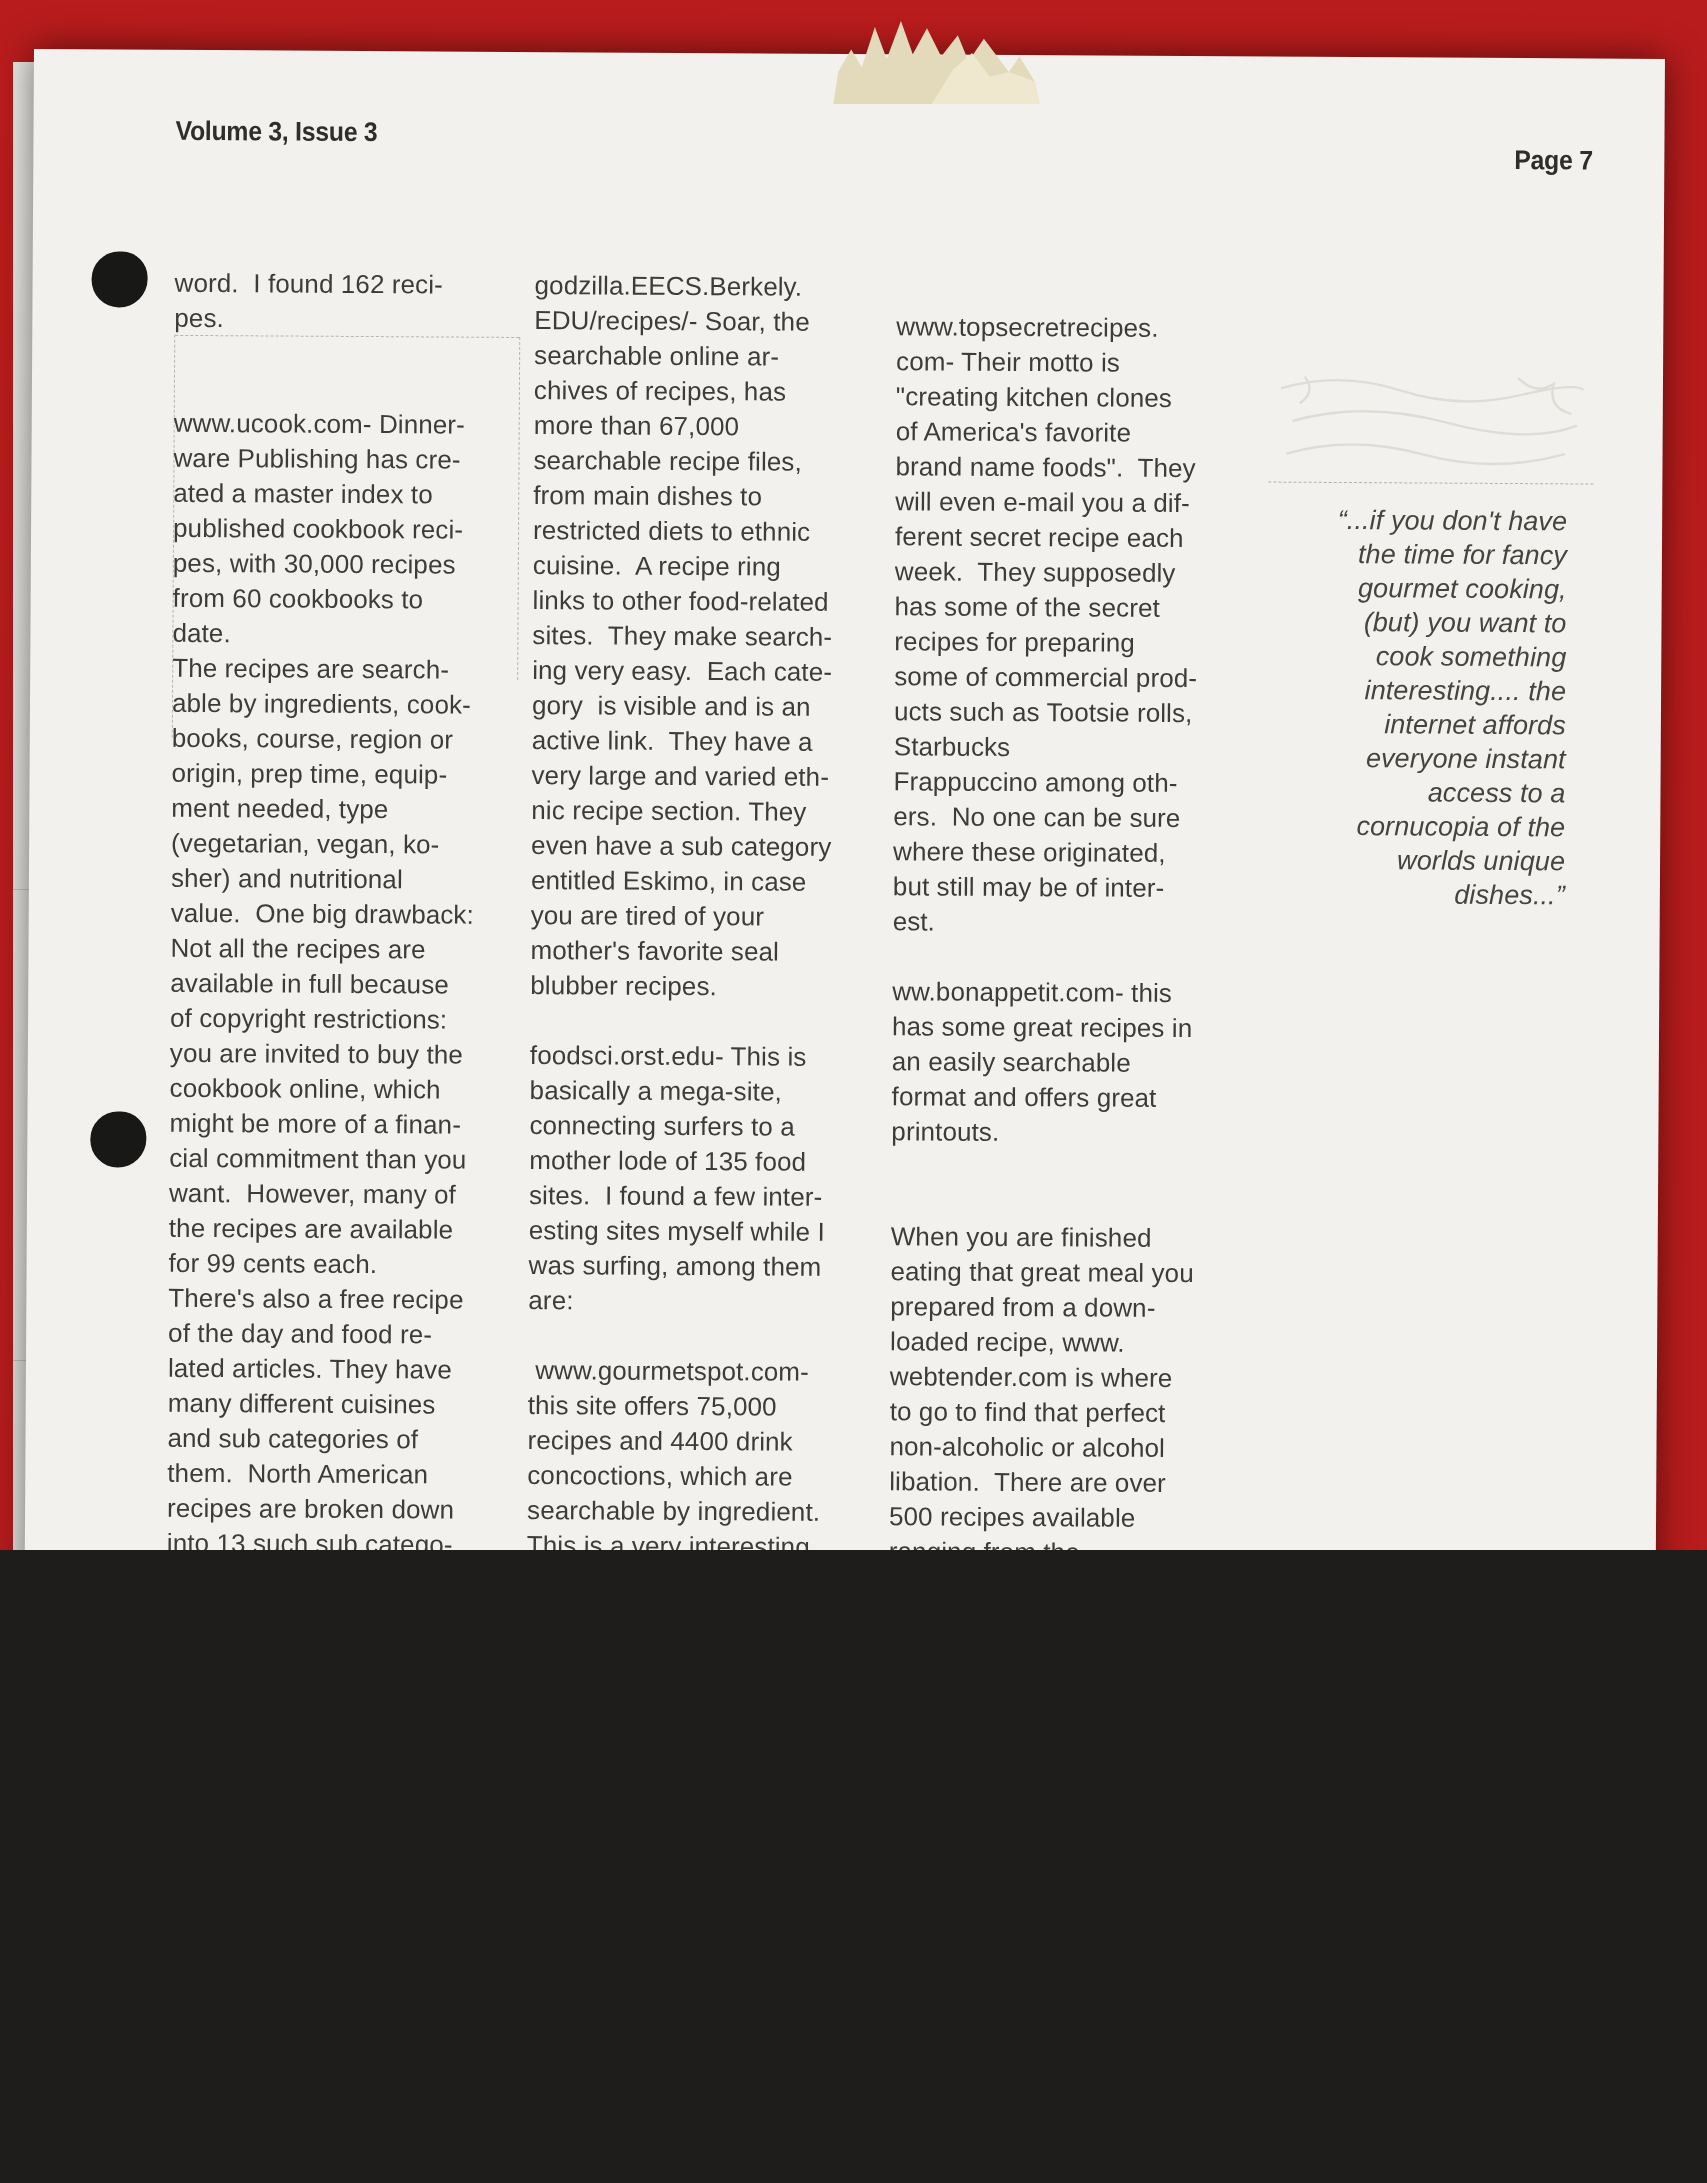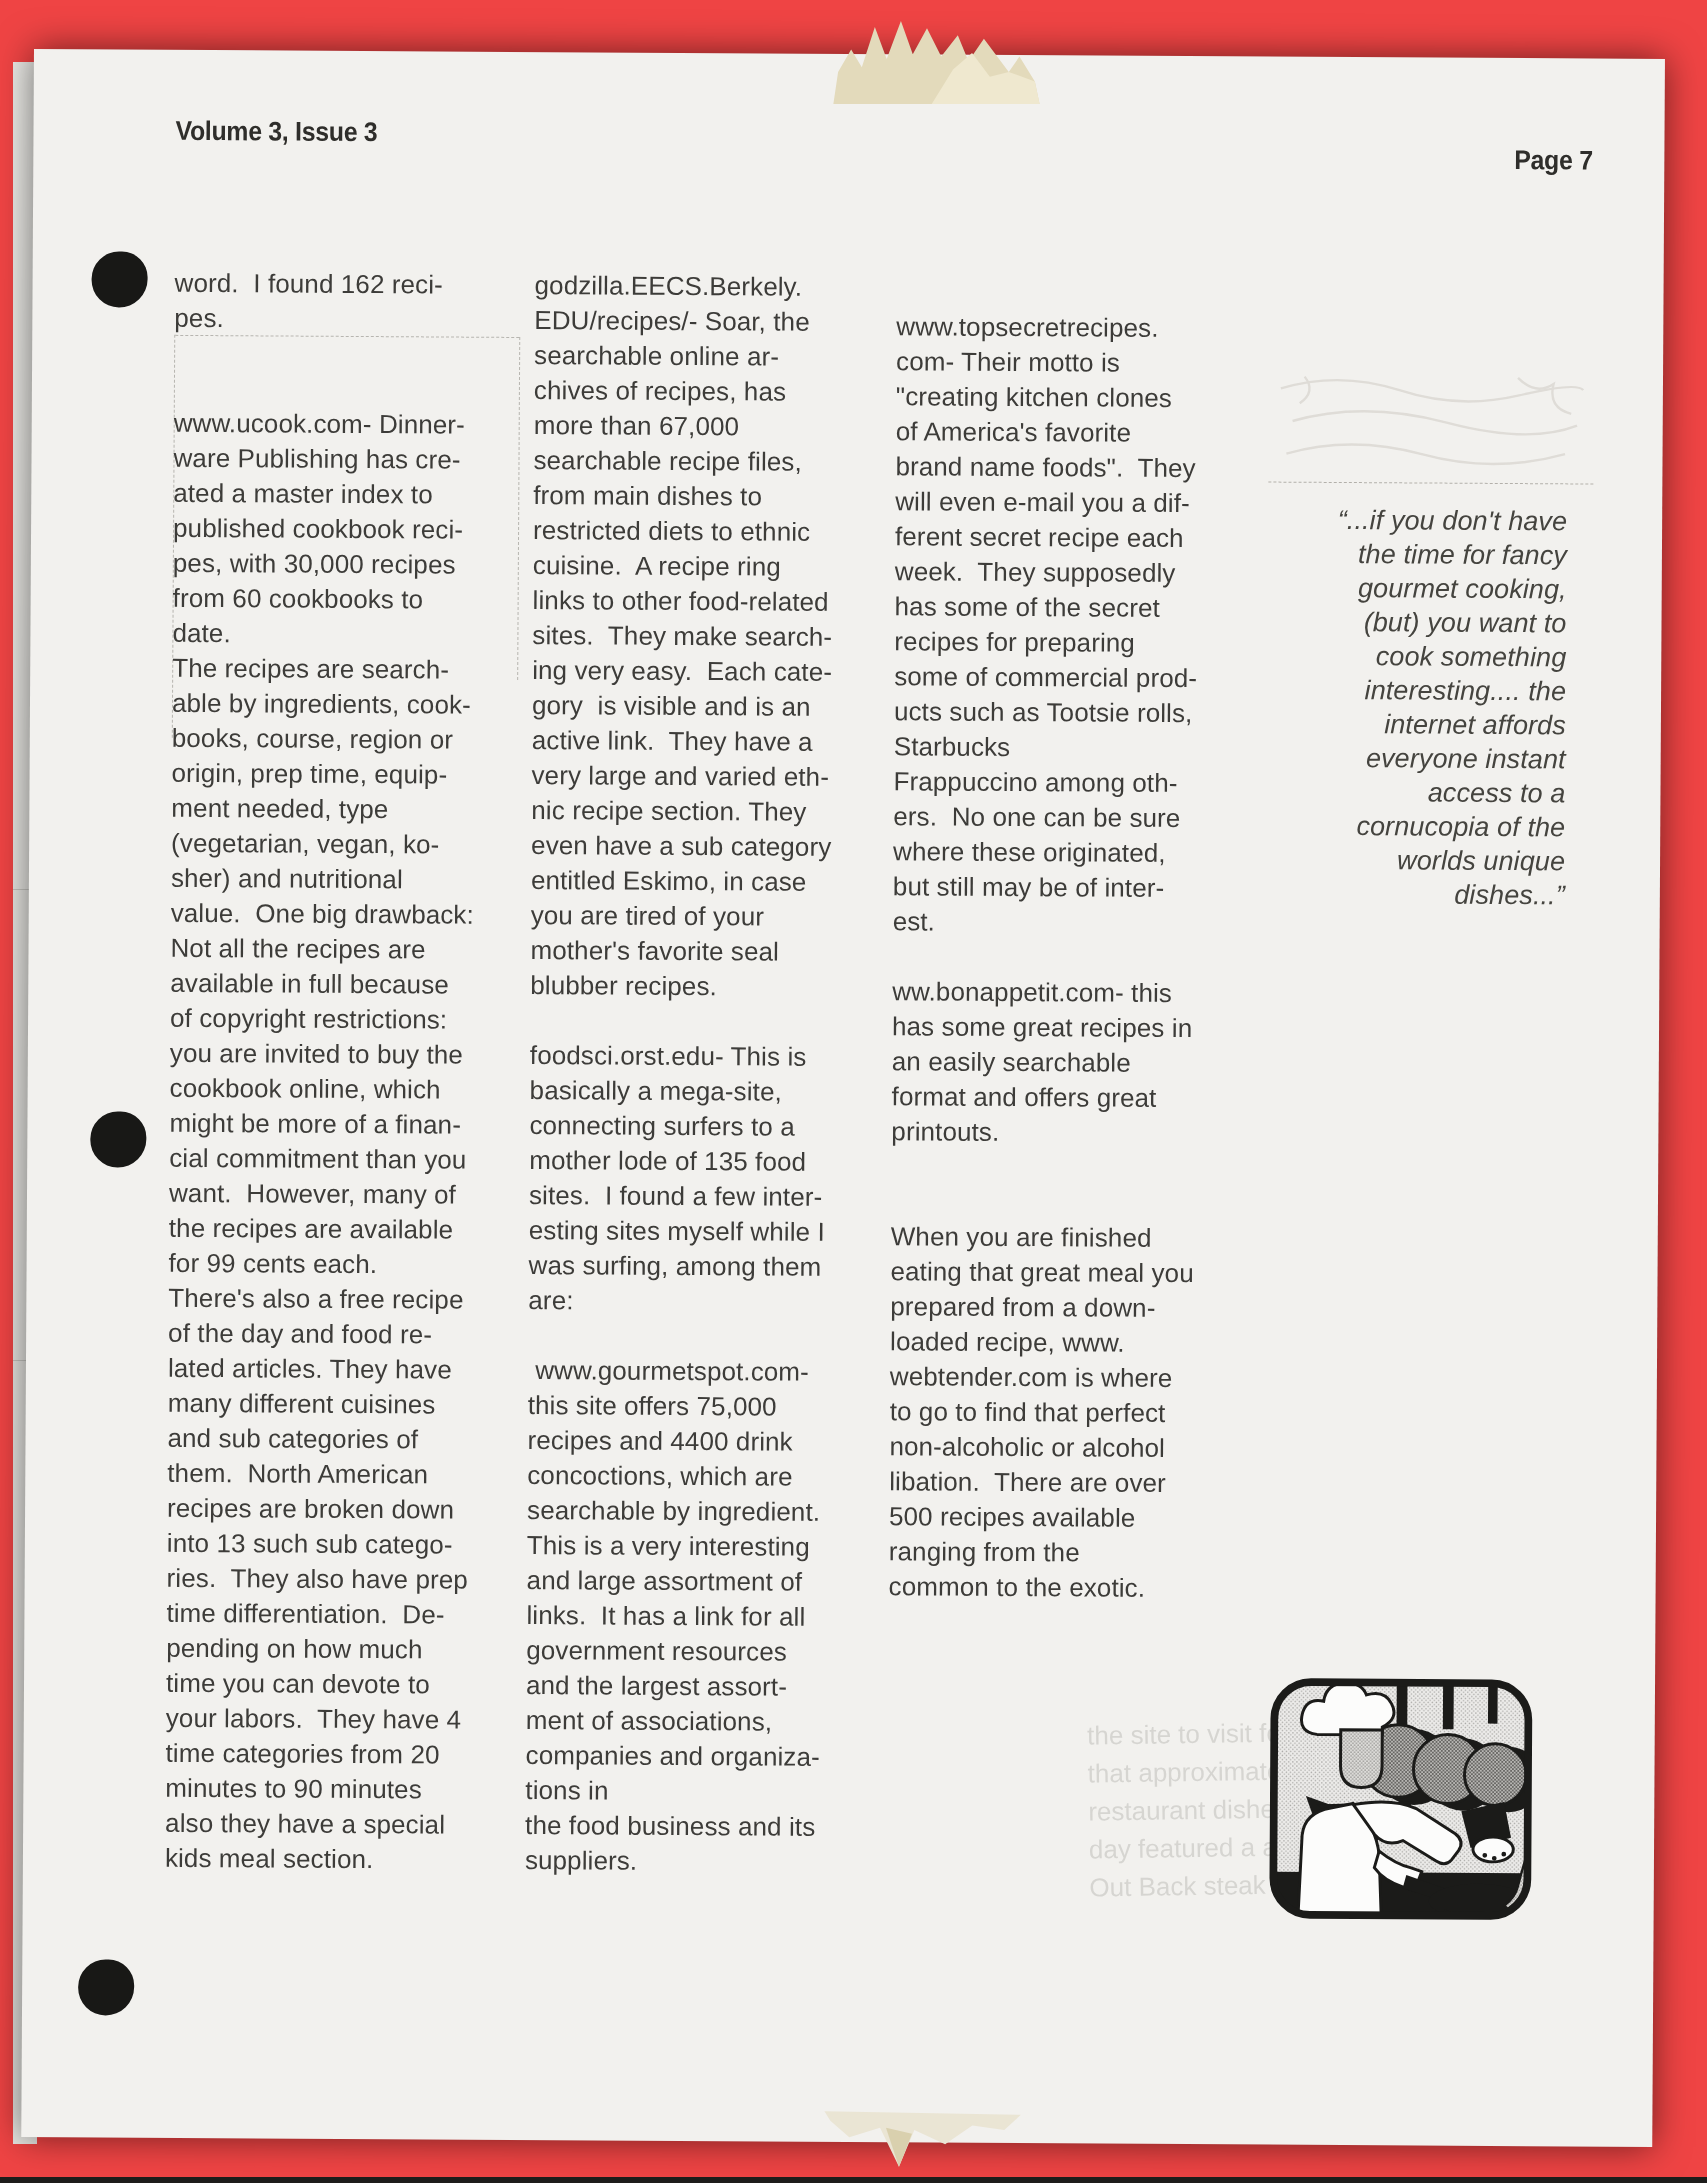--- a/index.html
+++ b/index.html
@@ -1,18 +1,18 @@
 <!DOCTYPE html>
 <html style="font-size:9.5px"><head>
 <meta charset="utf-8">
 <style>
   html,body{margin:0;padding:0;background:#1e1d1b;}
   .scan{
-    position:relative;width:1707px;height:2177px;overflow:hidden;
-    background:#ef4444;
+    position:relative;width:1707px;height:1550px;overflow:hidden;
+    background:#b91c1c;
     font-family:"Liberation Sans","DejaVu Sans",sans-serif;
   }
   .back-strip{position:absolute;left:13px;top:62px;width:24px;height:2082px;background:#e9e8e4;z-index:1;}
   .back-strip .crease{position:absolute;left:0;width:100%;height:1.2px;background:#c8c7c2;}
   .page{
     position:absolute;left:34px;top:49px;width:1631px;height:2088px;
     background:#f2f1ee;z-index:2;transform:rotate(.35deg);transform-origin:0 0;
     box-shadow:0 0 36px rgba(0,0,0,.55);
   }
   .header-text{position:absolute;font-weight:700;font-size:27px;color:#2f2e2b;

